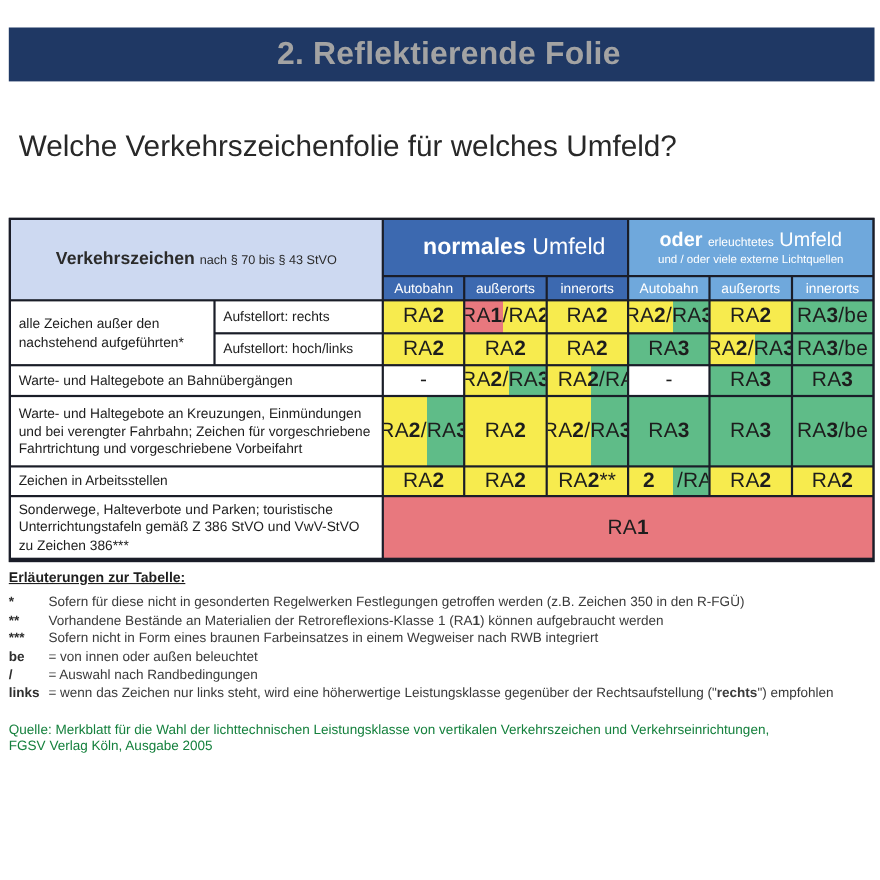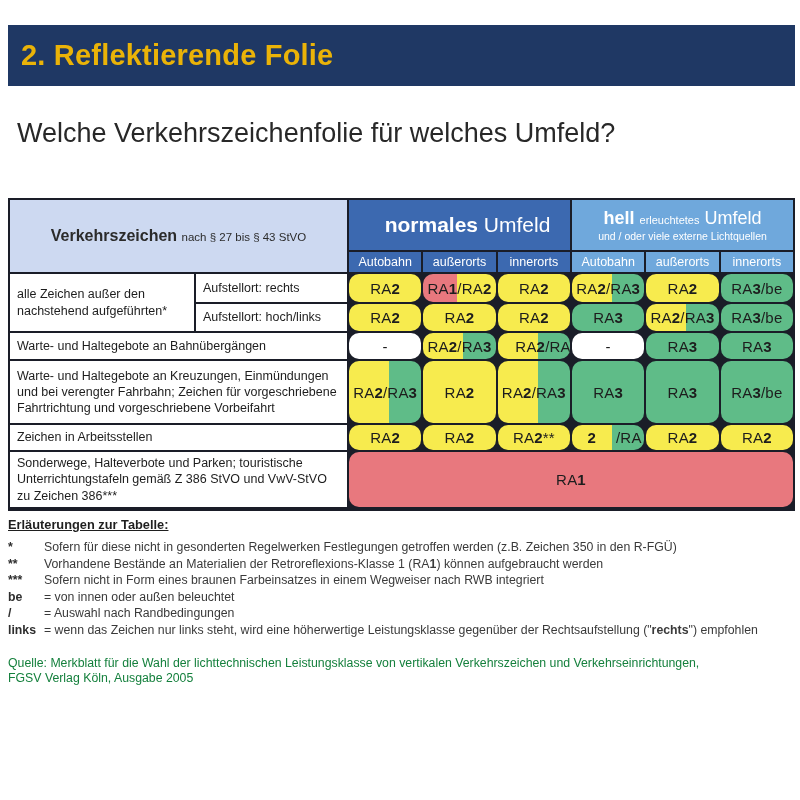--- a/index.html
+++ b/index.html
@@ -2,24 +2,25 @@
 <html style="--c-dark-navy: #1F3864; --c-grid-line: #1A1D28; --c-blue-normal: #3C69B0; --c-blue-hell: #6FA8DC; --c-header-light: #CDD9F1; --c-cell-yellow: #F7EB4E; --c-cell-green: #5FBC88; --c-cell-red: #E8787E;"><head>
 <meta charset="utf-8">
 <style>
   html,body{margin:0;padding:0;}
   body{
     width:800px;height:800px;background:#ffffff;position:relative;
     font-family:"Liberation Sans","DejaVu Sans",sans-serif;color:#222;
     overflow:hidden;
   }
   .title-bar{
-    position:absolute;left:8px;top:25px;width:787px;height:61px;
-    background:var(--c-dark-navy);color:#eab308;display:flex;align-items:center;
+    position:absolute;left:8px;top:25px;width:787px;height:49px;
+    background:var(--c-dark-navy);color:#a3a3a3;display:flex;align-items:center;
     box-sizing:border-box;padding-left:13px;font-size:29px;font-weight:bold;
     letter-spacing:.2px;
+    justify-content:center;
   }
   .page-title{
     position:absolute;left:17px;top:118px;font-size:27px;color:#282828;
   }
   .matrix{
     position:absolute;left:8px;top:198px;width:787px;height:313px;
     box-sizing:border-box;border:2.5px solid var(--c-grid-line);
     background:var(--c-grid-line);
     display:grid;
     grid-template-columns:184px 151px repeat(6,1fr);
@@ -34,21 +35,21 @@
   .gh{color:#ffffff;text-align:center;}
   .gh-normal{background:var(--c-blue-normal);font-size:21px;}
   .gh-hell{background:var(--c-blue-hell);flex-direction:column;line-height:1.2;}
   .gh-line1{font-size:18px;}
   .gh-small{font-size:11px;}
   .gh-bold{font-weight:bold;}
   .gh-line2{font-size:10.5px;}
   .sub-h{color:#ffffff;font-size:12.5px;}
   .lbl{justify-content:flex-start;text-align:left;font-size:12.5px;color:#1d1d1d;
        padding:2px 7px;line-height:1.3;box-sizing:border-box;}
-  .val{font-size:15px;color:#1d1d1d;letter-spacing:.2px;border-radius:10px;}
+  .val{font-size:19px;color:#1d1d1d;letter-spacing:.2px;}
   .val b{font-weight:bold;}
   .notes{position:absolute;left:8px;top:517px;width:786px;color:#3a3a3a;}
   .notes-heading{font-weight:bold;text-decoration:underline;font-size:12.8px;color:#1f1f1f;margin-bottom:7px;}
   .note-row{display:grid;grid-template-columns:36px 1fr;font-size:12.3px;line-height:16.6px;}
   .note-sym{font-weight:bold;color:#2e2e2e;}
   .note-text b{font-weight:bold;}
   .source{margin-top:17px;font-size:12.3px;line-height:15.5px;color:#15803d;}
 </style>
 </head>
 <body>
@@ -56,29 +57,29 @@
 <div class="title-bar">
   <span>2. Reflektierende Folie</span>
 </div>
 
 <div class="page-title">Welche Verkehrszeichenfolie für welches Umfeld?</div>
 
 <div class="matrix" id="matrix">
   <div class="cell corner" style="grid-area:1 / 1 / 3 / 3;">
     <div class="corner-inner">
       <span class="corner-title">Verkehrszeichen</span>
-      <span class="corner-sub">nach § 27 bis § 43 StVO</span>
+      <span class="corner-sub">nach § 70 bis § 43 StVO</span>
     </div>
   </div>
   <div class="cell gh gh-normal" style="grid-area:1 / 3 / 2 / 6;padding-left:16px;">
     <span class="gh-bold">normales</span>&nbsp;<span>Umfeld</span>
   </div>
   <div class="cell gh gh-hell" style="grid-area:1 / 6 / 2 / 9;">
     <div class="gh-line1">
-      <span class="gh-bold">hell</span>
+      <span class="gh-bold">oder</span>
       <span class="gh-small">erleuchtetes</span>
       <span>Umfeld</span>
     </div>
     <div class="gh-line2">und / oder viele externe Lichtquellen</div>
   </div>
 
 <div class="cell sub-h" style="grid-area: 2 / 3 / 3 / 4; background: var(--c-blue-normal);">Autobahn</div>
     <div class="cell sub-h" style="grid-area: 2 / 4 / 3 / 5; background: var(--c-blue-normal);">außerorts</div>
     <div class="cell sub-h" style="grid-area: 2 / 5 / 3 / 6; background: var(--c-blue-normal);">innerorts</div>
     <div class="cell sub-h" style="grid-area: 2 / 6 / 3 / 7; background: var(--c-blue-hell);">Autobahn</div>

